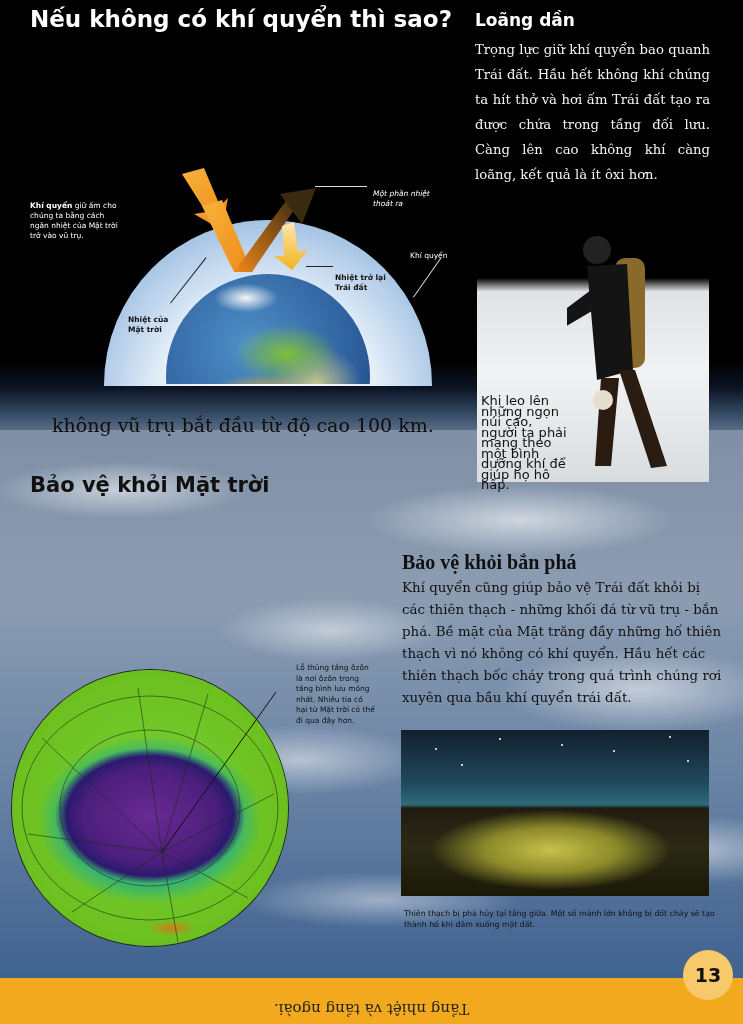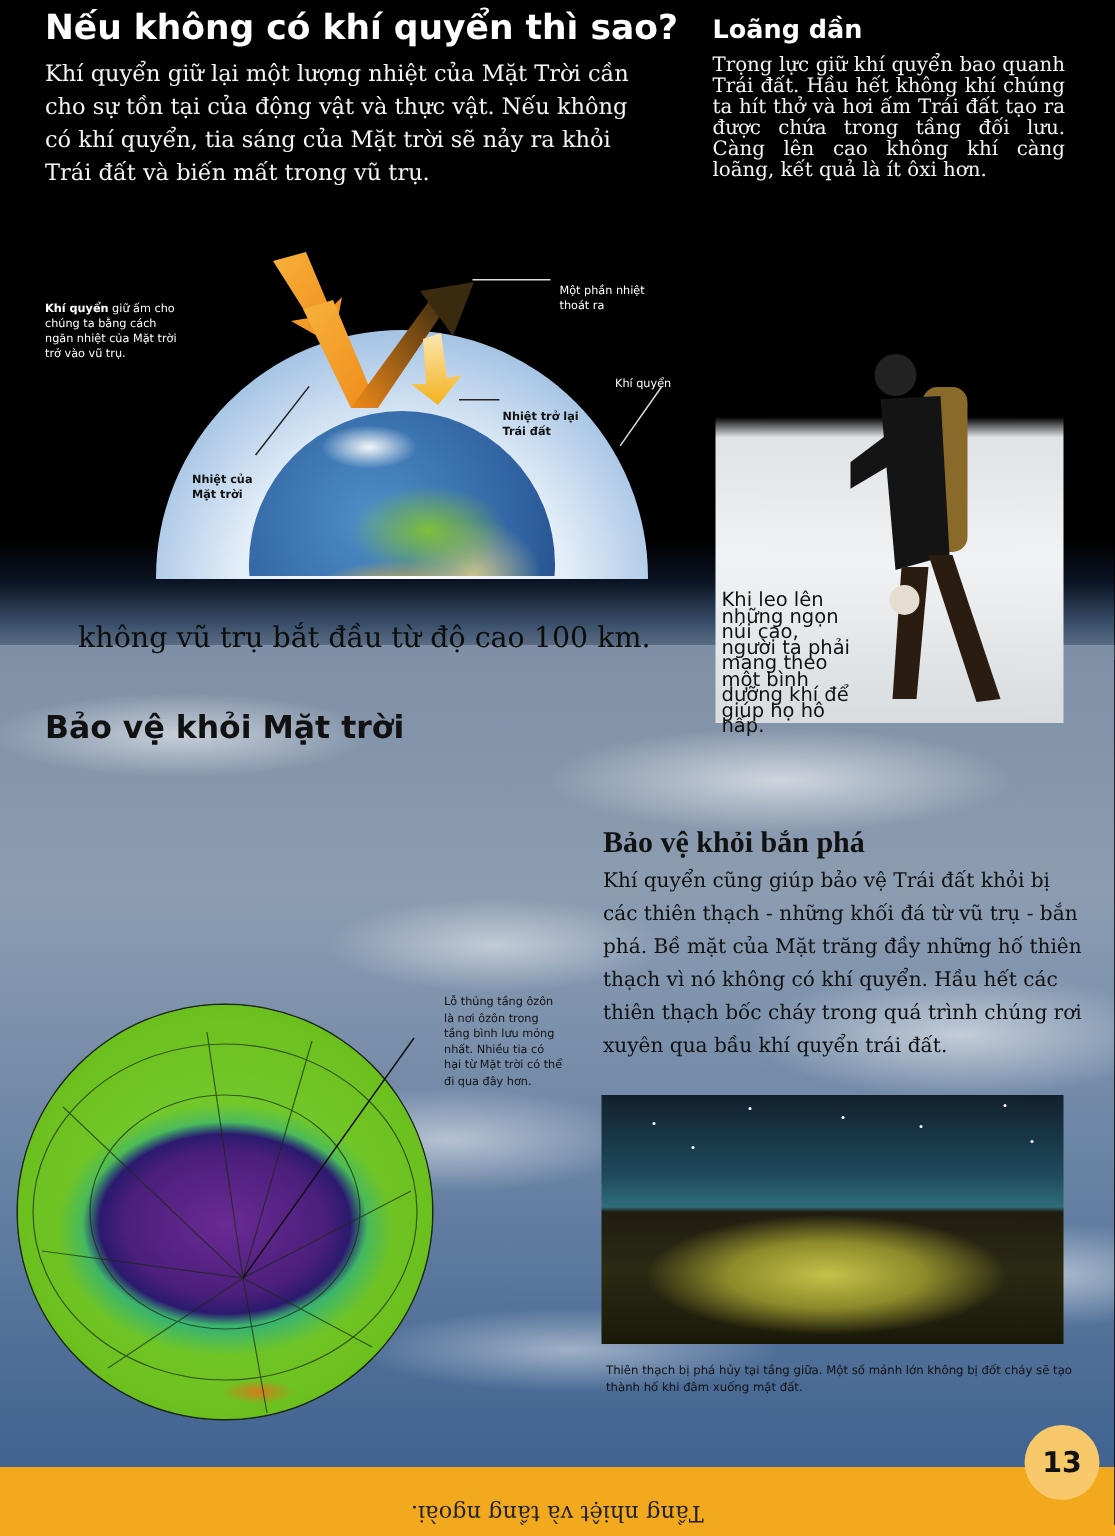--- a/index.html
+++ b/index.html
@@ -25,21 +25,21 @@
 
   .h-white{font-family:"DejaVu Sans",sans-serif;font-weight:bold;color:#fff;margin:0;}
   .h-dark{font-family:"DejaVu Sans",sans-serif;font-weight:bold;color:#111;margin:0;}
   .body-white{font-family:"DejaVu Serif",serif;color:#f4f4f4;margin:0;}
   .body-dark{font-family:"DejaVu Serif",serif;color:#111;margin:0;}
   .cap{font-family:"DejaVu Sans",sans-serif;margin:0;}
 
   .sec1-title{position:absolute;left:30px;top:6px;font-size:23px;}
   .sec1-body{position:absolute;left:30px;top:38px;width:400px;font-size:15px;line-height:22px;}
   .sec2-title{position:absolute;left:475px;top:10px;font-size:17px;}
-  .sec2-body{position:absolute;left:475px;top:37px;width:235px;font-size:13.2px;line-height:14px;text-align:justify;}
+  .sec2-body{position:absolute;left:475px;top:37px;width:235px;font-size:13.2px;line-height:25px;text-align:justify;}
 
   
   .atmo{position:absolute;left:104px;top:220px;width:328px;height:330px;border-radius:50%;
     background:radial-gradient(circle at 50% 55%,#ffffff 0%,#e4eef8 45%,#a9c6e6 72%,#6b92c2 100%);
     clip-path:inset(0 0 164px 0);}
   .earth{position:absolute;left:166px;top:274px;width:204px;height:204px;border-radius:50%;
     background:
       radial-gradient(ellipse 40px 18px at 80px 24px,#f3f6f8 0%,transparent 80%),
       radial-gradient(ellipse 70px 40px at 120px 80px,#7fbf3a 0%,transparent 75%),
       radial-gradient(ellipse 60px 50px at 150px 110px,#c9c58a 0%,transparent 75%),
@@ -88,21 +88,20 @@
 </style>
 </head>
 <body>
 
 <div class="page">
   <div class="space-bg"></div>
   <div class="horizon"></div>
   <div class="sky-bg"></div>
 
   <h2 class="h-white sec1-title">Nếu không có khí quyển thì sao?</h2>
-  <p class="body-white sec1-body">Khí quyển giữ lại một lượng nhiệt của Mặt Trời cần cho sự tồn tại của động vật và thực vật. Nếu không có khí quyển, tia sáng của Mặt trời sẽ nảy ra khỏi Trái đất và biến mất trong vũ trụ.</p>
 
   <h3 class="h-white sec2-title">Loãng dần</h3>
   <p class="body-white sec2-body">Trọng lực giữ khí quyển bao quanh Trái đất. Hầu hết không khí chúng ta hít thở và hơi ấm Trái đất tạo ra được chứa trong tầng đối lưu. Càng lên cao không khí càng loãng, kết quả là ít ôxi hơn.</p>
 
   <div>
     <div class="atmo"></div>
     <div class="earth"></div>
     <svg class="arrow-svg" width="160" height="120" viewBox="0 0 160 120">
       <defs>
         <linearGradient id="gin" x1="0" y1="0" x2="1" y2="1">
@@ -121,21 +120,21 @@
 
       <polygon points="12,14 34,8 50,46 58,38 52,70 24,54 36,52" fill="url(#gin)"></polygon>
       <polygon points="32,46 52,40 82,112 64,112" fill="url(#gin)"></polygon>
 
       <polygon points="64,112 82,112 128,44 118,38" fill="url(#gout)"></polygon>
       <polygon points="110,34 146,28 132,64" fill="#3a2a10"></polygon>
 
       <polygon points="112,66 124,62 128,92 138,90 122,110 104,96 114,96" fill="url(#gback)"></polygon>
     </svg>
     <p class="lbl lbl-w" style="left:30px;top:193px;width:92px;"><b>Khí quyển</b><span> giữ ấm cho chúng ta bằng cách ngăn nhiệt của Mặt trời trở vào vũ trụ.</span></p>
-    <p class="lbl lbl-w" style="left:373px;top:181px;width:70px;">Một phần nhiệt thoát ra</p>
+    <p class="lbl lbl-w" style="left:373px;top:181px;width:70px;font-style:italic;">Một phần nhiệt thoát ra</p>
     <div class="leader leader-w" style="left:315px;top:186px;width:52px;"></div>
     <p class="lbl lbl-w" style="left:410px;top:243px;width:60px;">Khí quyển</p>
     <div class="leader leader-w" style="left:413px;top:297px;width:48px;transform:rotate(-55deg);"></div>
     <p class="lbl lbl-k" style="left:335px;top:265px;width:60px;">Nhiệt trở lại Trái đất</p>
     <div class="leader" style="left:306px;top:266px;width:27px;"></div>
     <p class="lbl lbl-k" style="left:128px;top:307px;width:50px;">Nhiệt của Mặt trời</p>
     <div class="leader" style="left:170px;top:303px;width:58px;transform:rotate(-52deg);"></div>
   </div>
 
   <div class="climber">

